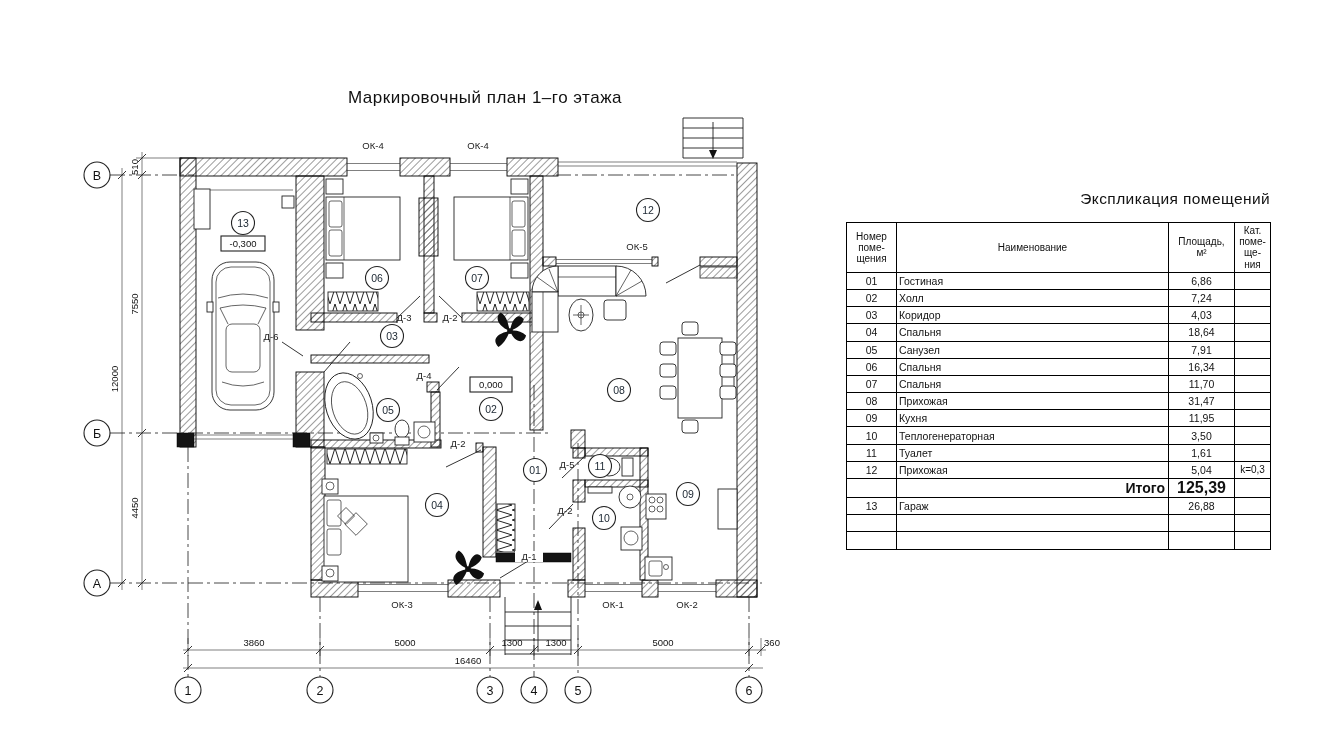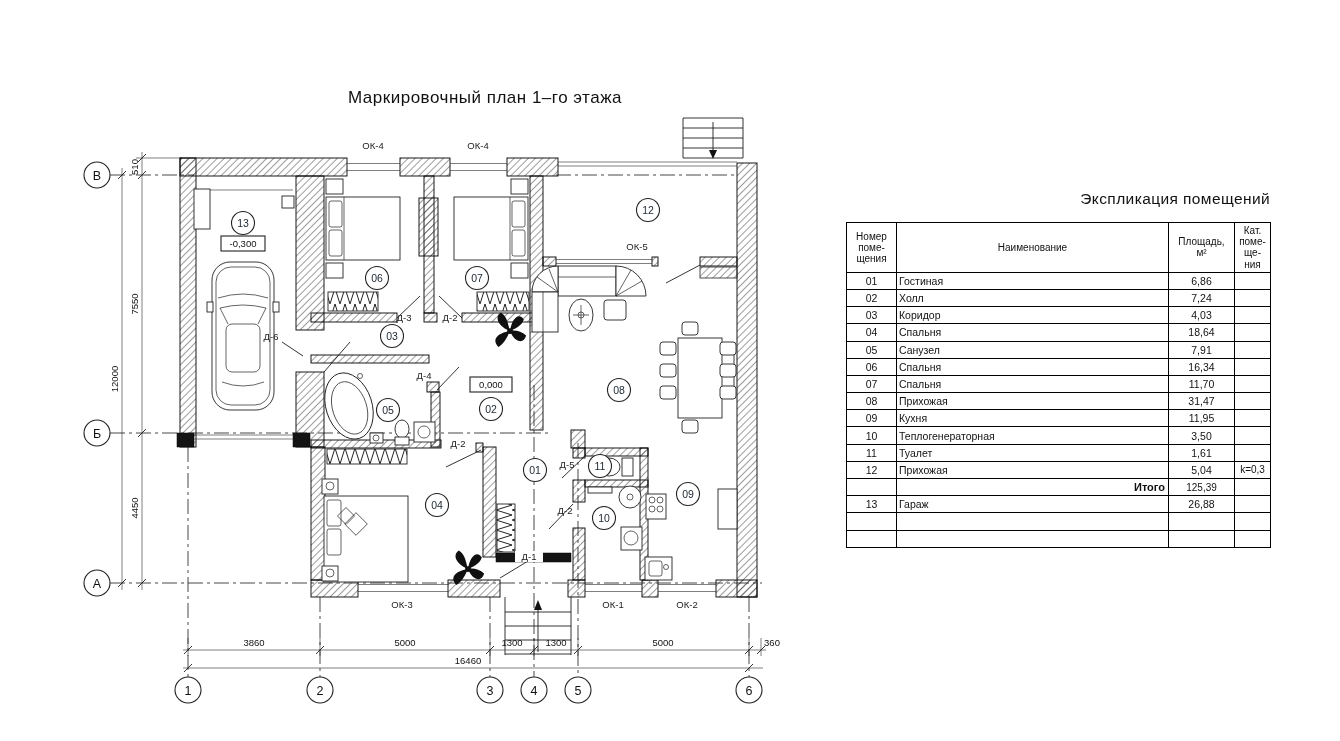--- a/index.html
+++ b/index.html
@@ -22,22 +22,22 @@
   .lvl{font-size:9.5px}
   .ttl{font-size:17px;letter-spacing:.5px}
   .expl{position:absolute;left:846px;top:190px;width:424px}
   .expl-title{text-align:right;font-size:15.5px;letter-spacing:.4px;margin:0 0 14px 0;color:#111}
   table.expl-t{width:100%;border-collapse:collapse;border:1.7px solid #000;table-layout:fixed}
   .expl-t th,.expl-t td{border:1px solid #000;overflow:hidden;color:#111}
   .expl-t th{font-weight:normal;font-size:10px;line-height:1.12;white-space:pre-line;text-align:center;vertical-align:middle;padding:2px 1px}
   .expl-t td{font-size:10.5px;height:16.2px;padding:0 2px;vertical-align:middle}
   .expl-t td.num,.expl-t td.area,.expl-t td.cat{text-align:center}
   .expl-t td.cat{font-size:10px}
-  .expl-t tr.total td.name{text-align:right;font-weight:700;font-size:11px;padding-right:3px}
-  .expl-t tr.total td.area{font-weight:400;font-size:10px}
+  .expl-t tr.total td.name{text-align:right;font-weight:700;font-size:14px;padding-right:3px}
+  .expl-t tr.total td.area{font-weight:700;font-size:16px}
 </style>
 </head>
 <body>
 
 <svg width="1340" height="741" viewBox="0 0 1340 741">
   <defs>
     <pattern id="hatch" patternUnits="userSpaceOnUse" width="5" height="5" patternTransform="rotate(45)">
       <line x1="0" y1="0" x2="0" y2="5" stroke="#3a3a3a" stroke-width="1"></line>
     </pattern>
     <pattern id="wdrb" patternUnits="userSpaceOnUse" width="10" height="16">

